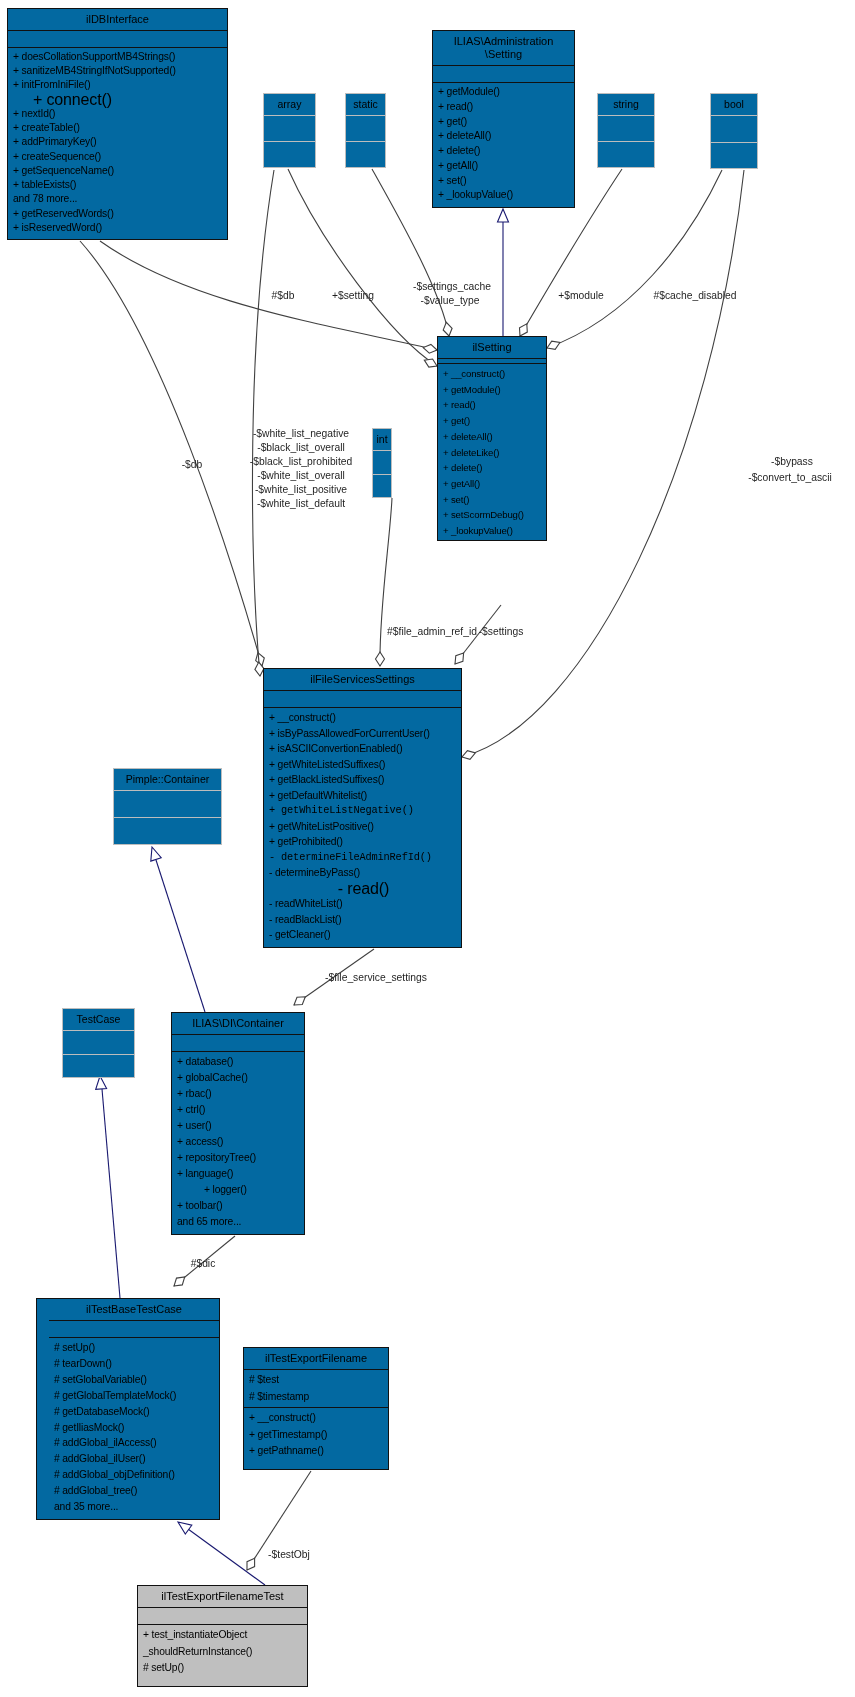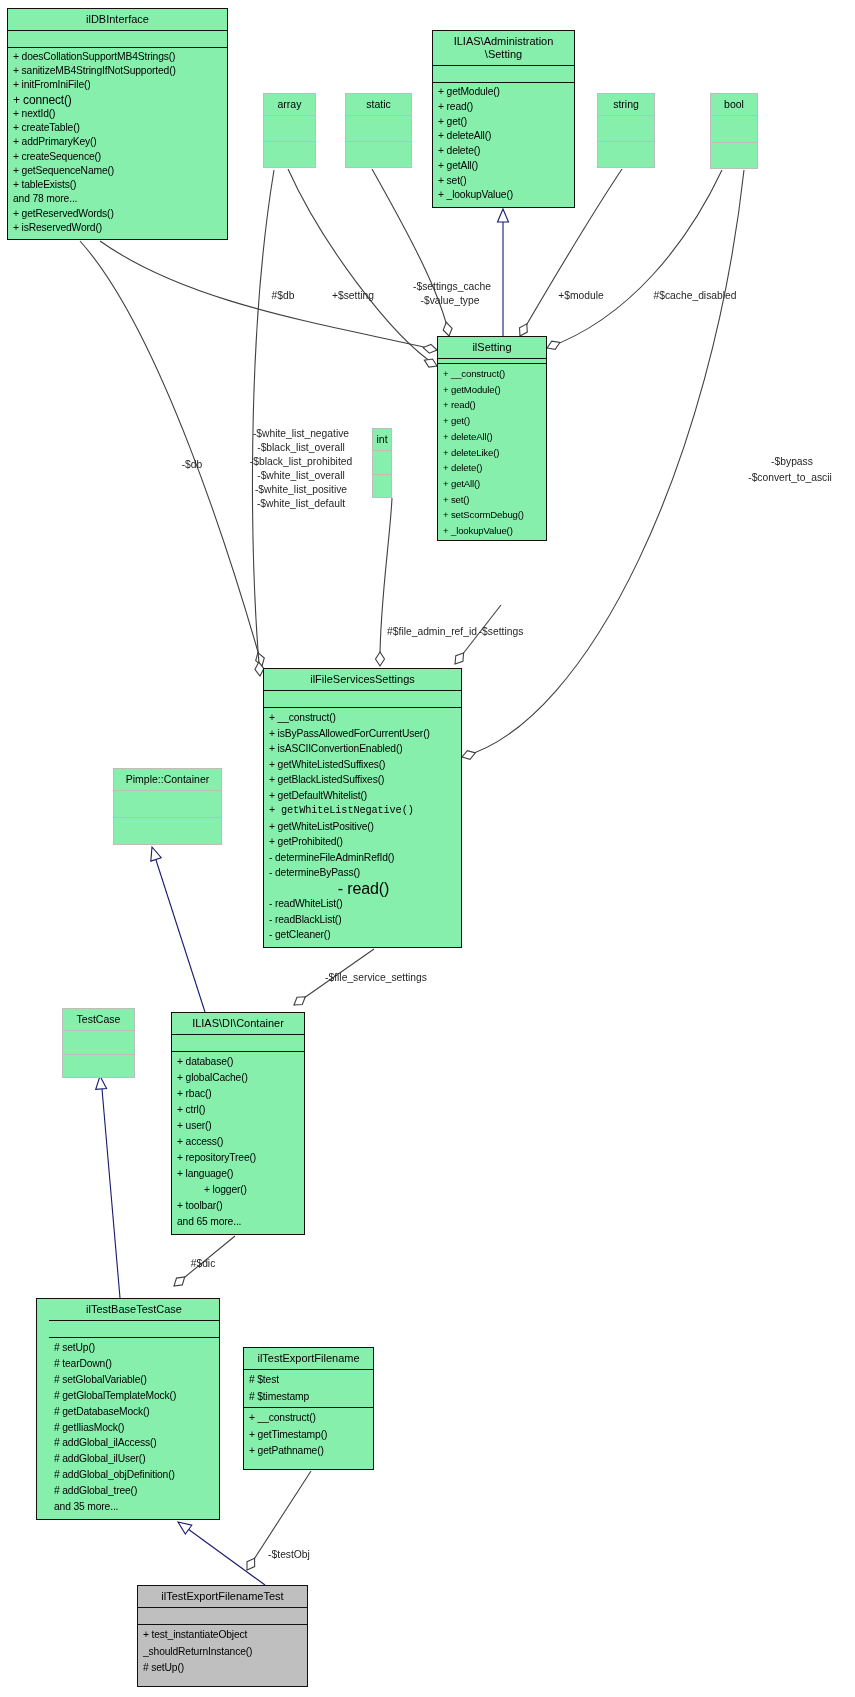--- a/index.html
+++ b/index.html
@@ -1,19 +1,19 @@
 <!DOCTYPE html>
 <html><head>
 <meta charset="utf-8">
 <style>
   html,body{margin:0;padding:0;background:#fff;}
   #canvas{position:relative;width:855px;height:1697px;background:#fff;
           font-family:"Liberation Sans",sans-serif;}
   #edges{position:absolute;left:0;top:0;}
-  .node{position:absolute;background:#86efac;border:1px solid #111;display:flex;
+  .node{position:absolute;background:#0369a1;border:1px solid #111;display:flex;
         flex-direction:column;color:#000;box-sizing:border-box;overflow:hidden;}
   .node.ext{border-color:#bdbdbd;}
   .node.current{background:#bfbfbf;}
   .node .title{display:flex;flex-direction:column;justify-content:center;align-items:center;
         text-align:center;font-size:11px;line-height:13px;padding:4px 3px;
         border-bottom:1px solid #111;}
   .node.ext .title{border-bottom-color:#bdbdbd;font-size:10.5px;}
   .sec{padding:2px 3px 2px 5px;box-sizing:border-box;}
   .sec.attrs{border-bottom:1px solid #111;}
   .node.ext .sec{border-bottom-color:#bdbdbd;}
@@ -83,21 +83,21 @@
     </svg>
 <div class="node class" style="left: 7px; top: 8px; width: 221px; height: 232px;">
       <div class="title">
         <div>ilDBInterface</div>
       </div>
       <div class="sec attrs" style="height: 17px;"></div>
       <div class="sec methods">
         <div class="ln" style="line-height: 14.2308px; font-size: 10.3px;">+ doesCollationSupportMB4Strings()</div>
         <div class="ln" style="line-height: 14.2308px; font-size: 10.3px;">+ sanitizeMB4StringIfNotSupported()</div>
         <div class="ln" style="line-height: 14.2308px; font-size: 10.3px;">+ initFromIniFile()</div>
-        <div class="ln" style="line-height: 14.2308px; font-size: 12px;">+ connect()</div>
+        <div class="ln" style="line-height: 14.2308px; font-size: 16px; margin-left: 20px;">+ connect()</div>
         <div class="ln" style="line-height: 14.2308px; font-size: 10.3px;">+ nextId()</div>
         <div class="ln" style="line-height: 14.2308px; font-size: 10.3px;">+ createTable()</div>
         <div class="ln" style="line-height: 14.2308px; font-size: 10.3px;">+ addPrimaryKey()</div>
         <div class="ln" style="line-height: 14.2308px; font-size: 10.3px;">+ createSequence()</div>
         <div class="ln" style="line-height: 14.2308px; font-size: 10.3px;">+ getSequenceName()</div>
         <div class="ln" style="line-height: 14.2308px; font-size: 10.3px;">+ tableExists()</div>
         <div class="ln" style="line-height: 14.2308px; font-size: 10.3px;">and 78 more...</div>
         <div class="ln" style="line-height: 14.2308px; font-size: 10.3px;">+ getReservedWords()</div>
         <div class="ln" style="line-height: 14.2308px; font-size: 10.3px;">+ isReservedWord()</div>
       </div>
@@ -119,21 +119,21 @@
         <div class="ln" style="line-height: 14.75px; font-size: 10.3px;">+ _lookupValue()</div>
       </div>
     </div>
     <div class="node ext" style="left: 263px; top: 93px; width: 53px; height: 75px;">
       <div class="title">
         <div>array</div>
       </div>
       <div class="sec attrs" style="flex: 1 1 0%;"></div>
       <div class="sec methods" style="flex: 1 1 0%;"></div>
     </div>
-    <div class="node ext" style="left: 345px; top: 93px; width: 67px; height: 75px;">
+    <div class="node ext" style="left: 345px; top: 93px; width: 41px; height: 75px;">
       <div class="title">
         <div>static</div>
       </div>
       <div class="sec attrs" style="flex: 1 1 0%;"></div>
       <div class="sec methods" style="flex: 1 1 0%;"></div>
     </div>
     <div class="node ext" style="left: 597px; top: 93px; width: 58px; height: 75px;">
       <div class="title">
         <div>string</div>
       </div>
@@ -184,21 +184,21 @@
       <div class="sec methods">
         <div class="ln" style="line-height: 15.5333px; font-size: 10.3px;">+ __construct()</div>
         <div class="ln" style="line-height: 15.5333px; font-size: 10.3px;">+ isByPassAllowedForCurrentUser()</div>
         <div class="ln" style="line-height: 15.5333px; font-size: 10.3px;">+ isASCIIConvertionEnabled()</div>
         <div class="ln" style="line-height: 15.5333px; font-size: 10.3px;">+ getWhiteListedSuffixes()</div>
         <div class="ln" style="line-height: 15.5333px; font-size: 10.3px;">+ getBlackListedSuffixes()</div>
         <div class="ln" style="line-height: 15.5333px; font-size: 10.3px;">+ getDefaultWhitelist()</div>
         <div class="ln" style="line-height: 15.5333px; font-size: 10.3px; font-family: Liberation Mono, monospace;">+ getWhiteListNegative()</div>
         <div class="ln" style="line-height: 15.5333px; font-size: 10.3px;">+ getWhiteListPositive()</div>
         <div class="ln" style="line-height: 15.5333px; font-size: 10.3px;">+ getProhibited()</div>
-        <div class="ln" style="line-height: 15.5333px; font-size: 10.3px;">- determineFileAdminRefId()</div>
+        <div class="ln" style="line-height: 15.5333px; font-size: 10.3px; font-family: Liberation Mono, monospace;">- determineFileAdminRefId()</div>
         <div class="ln" style="line-height: 15.5333px; font-size: 10.3px;">- determineByPass()</div>
         <div class="ln" style="line-height: 15.5333px; font-size: 16px; text-align: center;">- read()</div>
         <div class="ln" style="line-height: 15.5333px; font-size: 10.3px;">- readWhiteList()</div>
         <div class="ln" style="line-height: 15.5333px; font-size: 10.3px;">- readBlackList()</div>
         <div class="ln" style="line-height: 15.5333px; font-size: 10.3px;">- getCleaner()</div>
       </div>
     </div>
     <div class="node ext" style="left: 113px; top: 768px; width: 109px; height: 77px;">
       <div class="title">
         <div>Pimple::Container</div>
@@ -244,21 +244,21 @@
         <div class="ln" style="line-height: 15.9091px; font-size: 10.3px;"># getGlobalTemplateMock()</div>
         <div class="ln" style="line-height: 15.9091px; font-size: 10.3px;"># getDatabaseMock()</div>
         <div class="ln" style="line-height: 15.9091px; font-size: 10.3px;"># getIliasMock()</div>
         <div class="ln" style="line-height: 15.9091px; font-size: 10.3px;"># addGlobal_ilAccess()</div>
         <div class="ln" style="line-height: 15.9091px; font-size: 10.3px;"># addGlobal_ilUser()</div>
         <div class="ln" style="line-height: 15.9091px; font-size: 10.3px;"># addGlobal_objDefinition()</div>
         <div class="ln" style="line-height: 15.9091px; font-size: 10.3px;"># addGlobal_tree()</div>
         <div class="ln" style="line-height: 15.9091px; font-size: 10.3px;">and 35 more...</div>
       </div>
     </div>
-    <div class="node class" style="left: 243px; top: 1347px; width: 131px; height: 123px;">
+    <div class="node class" style="left: 243px; top: 1347px; width: 146px; height: 123px;">
       <div class="title">
         <div>ilTestExportFilename</div>
       </div>
       <div class="sec attrs">
         <div class="ln" style="line-height: 16.5px; font-size: 10.3px;"># $test</div>
         <div class="ln" style="line-height: 16.5px; font-size: 10.3px;"># $timestamp</div>
       </div>
       <div class="sec methods">
         <div class="ln" style="line-height: 16.5px; font-size: 10.3px;">+ __construct()</div>
         <div class="ln" style="line-height: 16.5px; font-size: 10.3px;">+ getTimestamp()</div>

